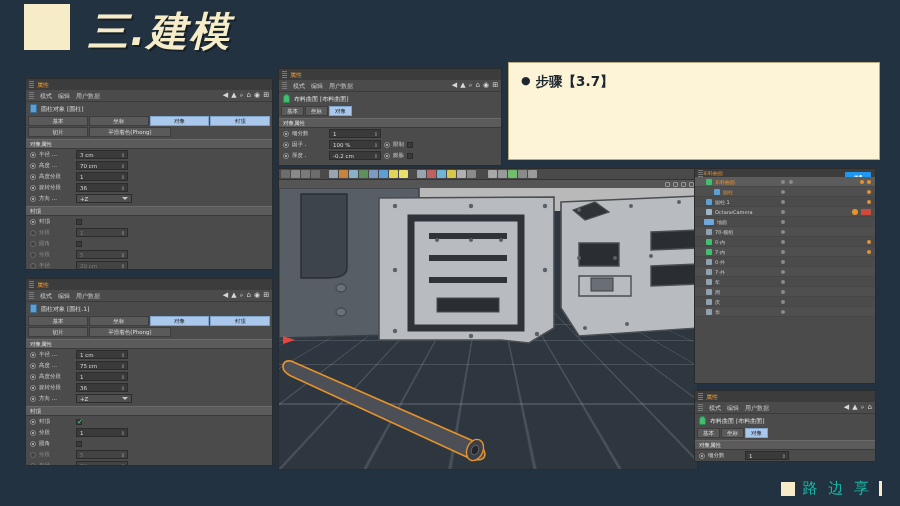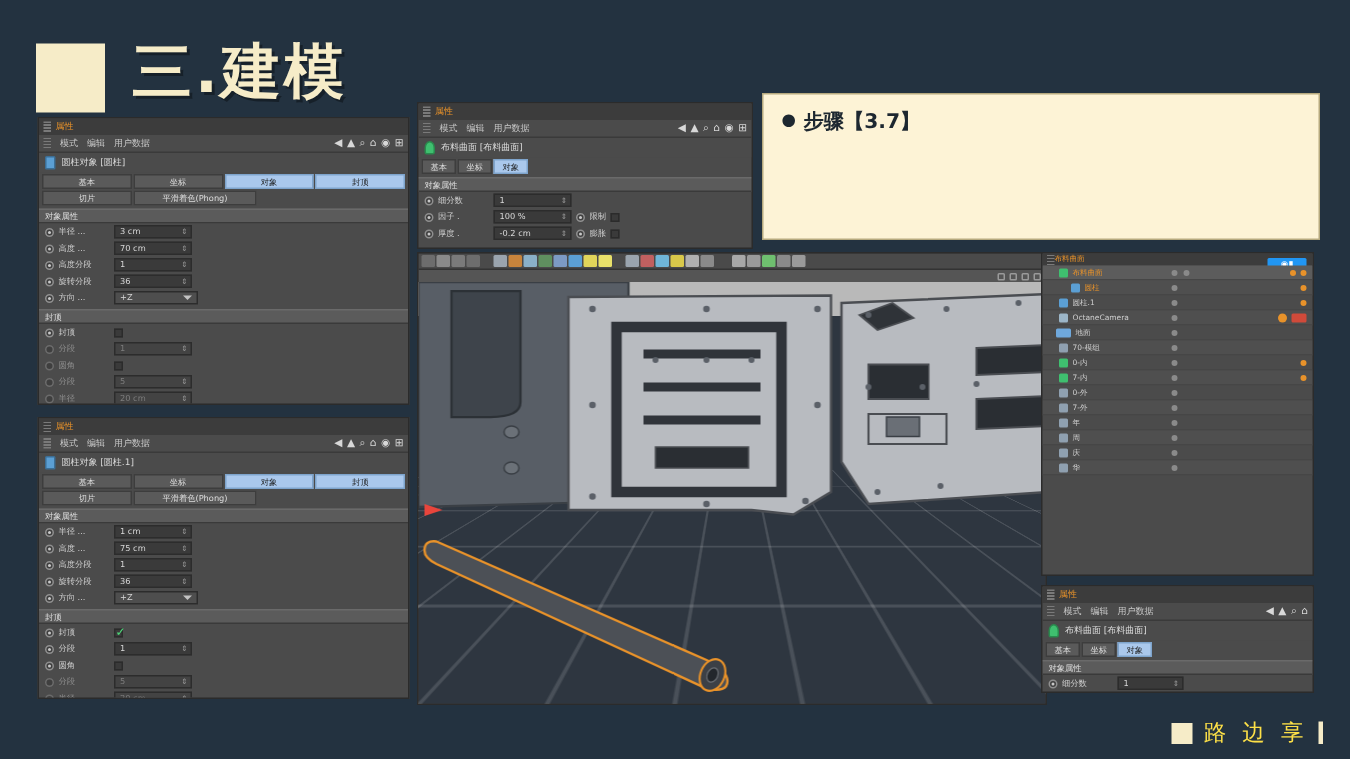--- a/index.html
+++ b/index.html
@@ -4,21 +4,21 @@
 <style>
   * { margin:0; padding:0; box-sizing:border-box; }
   html,body { width:900px; height:506px; overflow:hidden; }
   body {
     background:#233240;
     font-family:"DejaVu Sans","Liberation Sans",sans-serif;
     position:relative;
   }
 
   
-  #title-bar { position:absolute; left:24px; top:20px; display:flex; align-items:flex-end; gap:18px; }
+  #title-bar { position:absolute; left:24px; top:4px; display:flex; align-items:flex-start; gap:18px;font-style:italic; }
   #title-square { width:46px; height:46px; background:#f6ecc8; }
   #title-text {
     color:#f6ecc8; font-size:40px; font-weight:bold; letter-spacing:2px;
     text-shadow:2px 2px 0 rgba(0,0,0,.35);
     font-family:"DejaVu Sans","Liberation Sans",sans-serif;
   }
 
   
   .c4d-panel { position:absolute; background:#4b4b4b; border:1px solid #2b2b2b; overflow:hidden; }
   .pnl-titlebar { height:11px; background:#3c3c3c; display:flex; align-items:center; padding:0 3px; gap:3px; }
@@ -106,21 +106,21 @@
   .om-tags { position:absolute; right:4px; display:flex; gap:3px; align-items:center; }
   .om-dot { width:4px;height:4px;border-radius:50%; }
   .om-pipe { position:absolute; left:86px; display:flex; gap:4px; align-items:center; }
   #om-badge { position:absolute; right:4px; top:3px; width:26px; height:9px;
               background:#2196f3; border-radius:1px; display:flex; align-items:center;
               justify-content:center; color:#fff; font-size:6px; }
 
   
   #footer { position:absolute; right:18px; bottom:8px; display:flex; align-items:center; gap:7px; }
   #f-square { width:14px; height:14px; background:#f6ecc8; }
-  #f-cn { color:#fde047; font-size:15px; letter-spacing:3px; }
+  #f-cn { color:#14b8a6; font-size:15px; letter-spacing:3px; }
   #f-bar { width:3px; height:15px; background:#f6ecc8; }
   #f-en { color:#f6ecc8; font-size:14px; letter-spacing:1.5px;
           border:1px solid #f6ecc8; padding:0 5px; }
 </style>
 </head>
 <body>
 
 <div id="title-bar">
   <div id="title-square"></div>
   <div id="title-text">三.建模</div>

